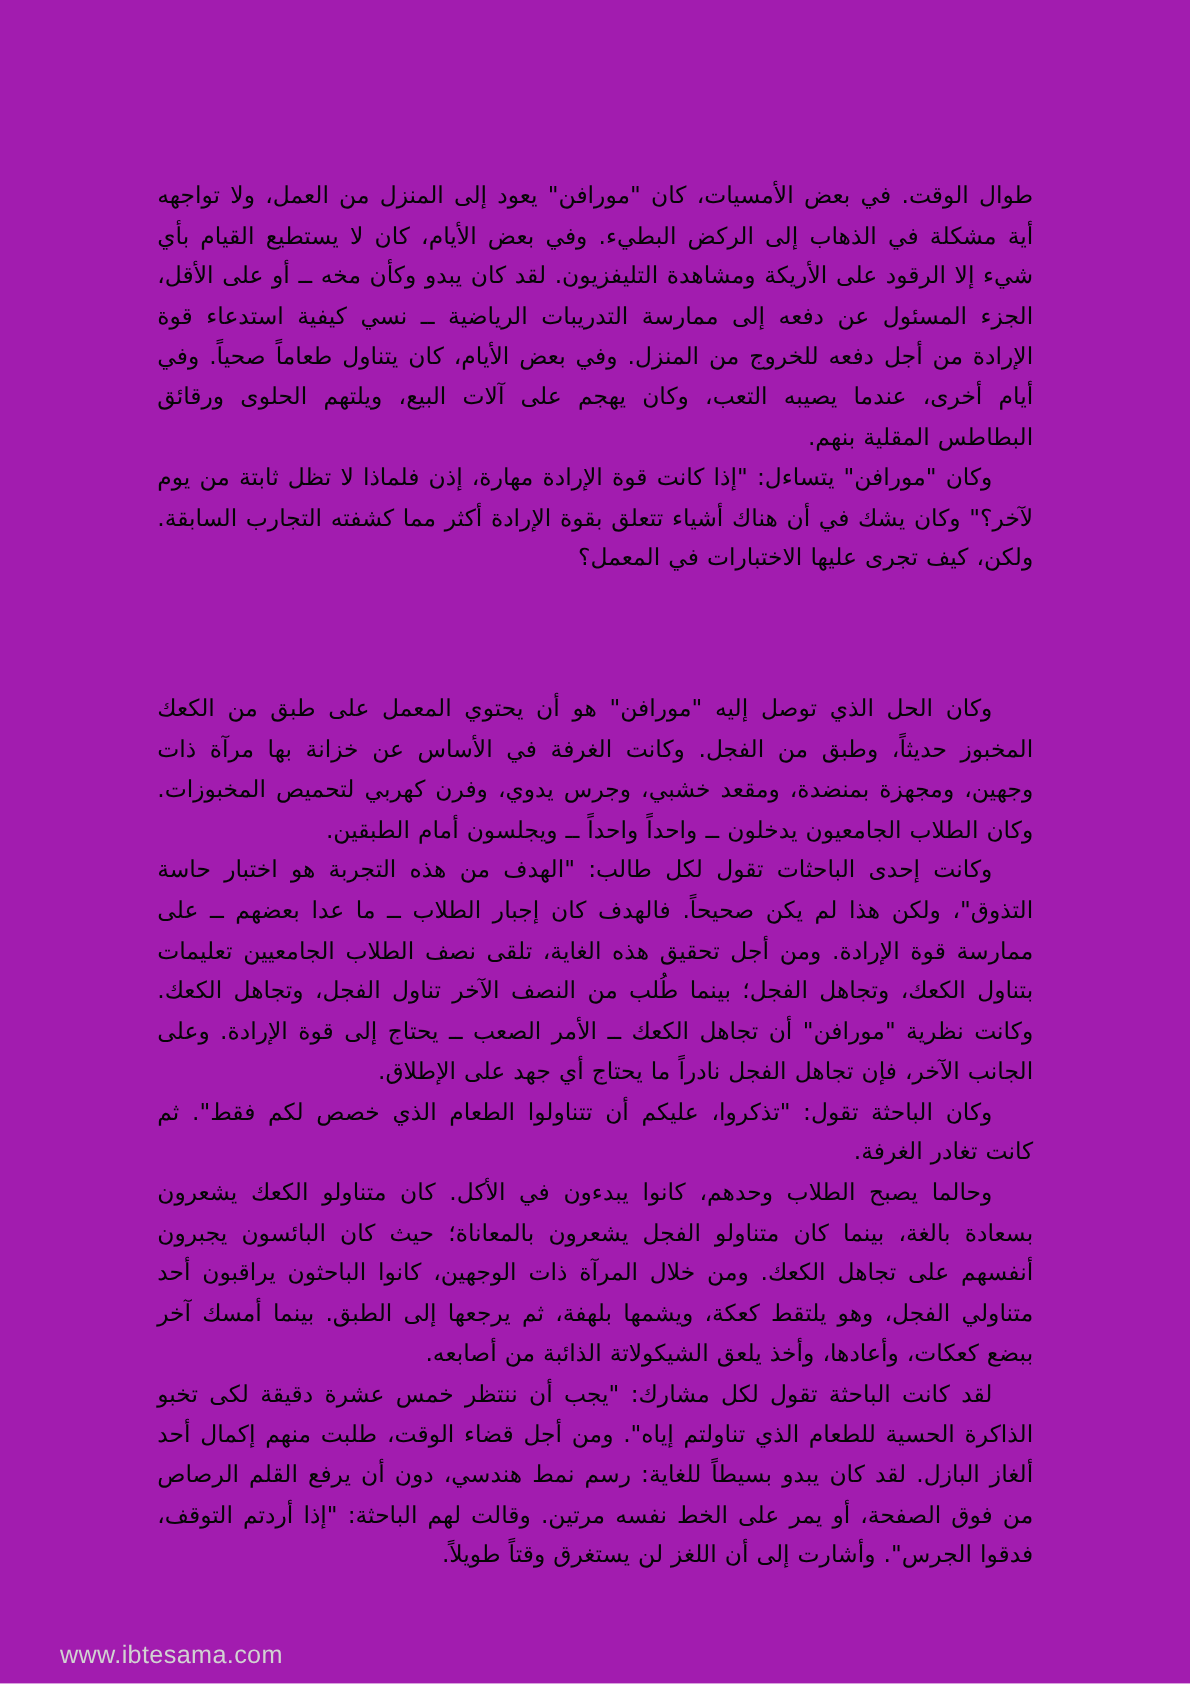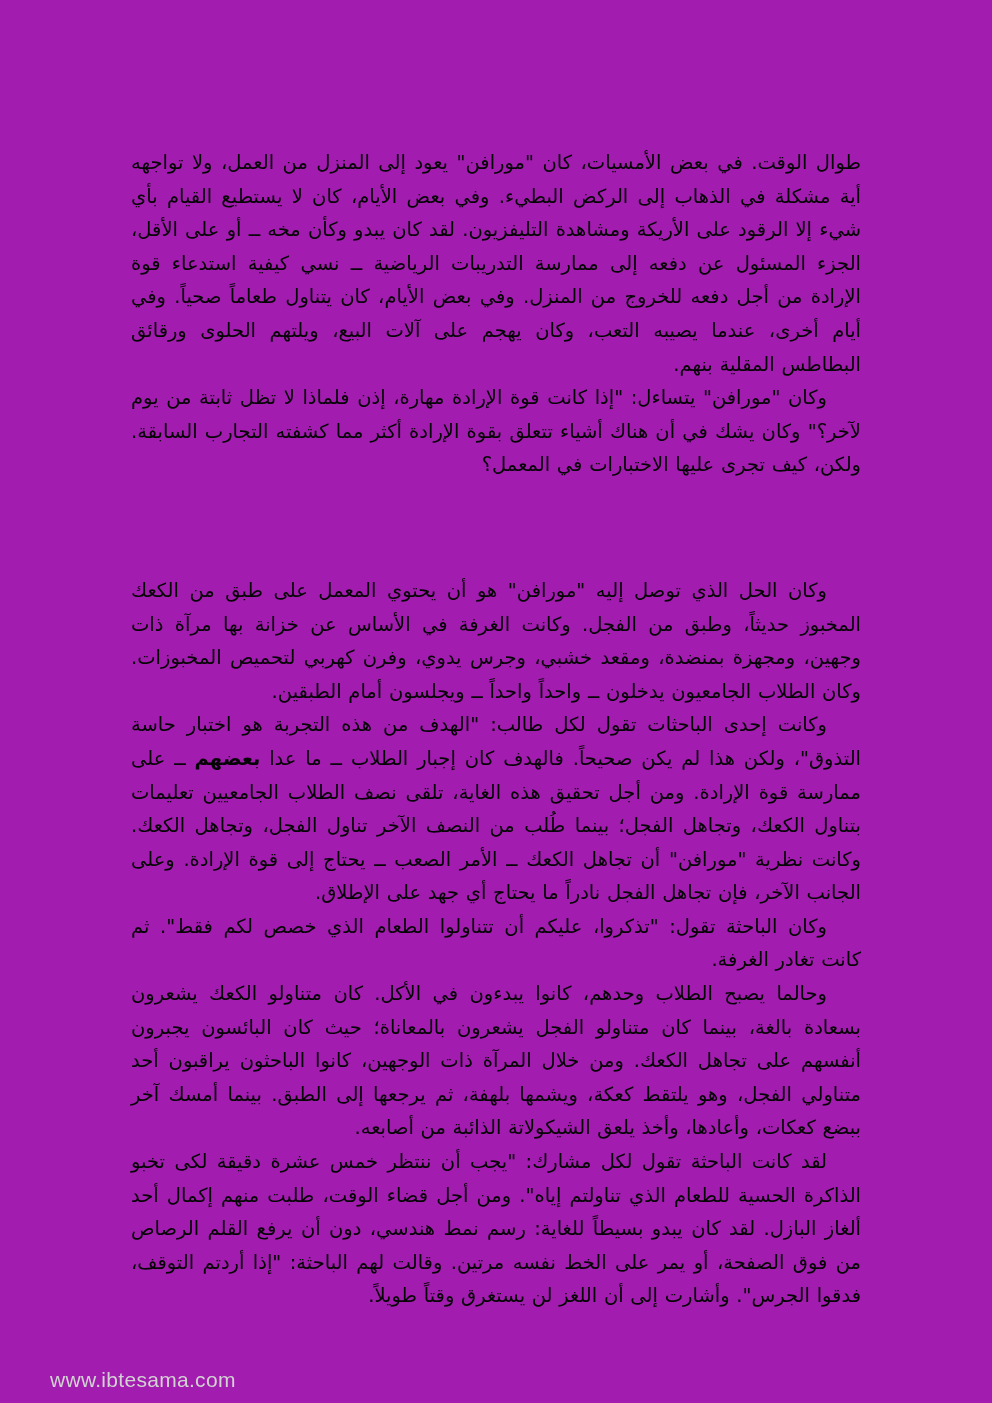--- a/index.html
+++ b/index.html
@@ -47,21 +47,21 @@
 
   .para.indent {
     text-indent: 34px;
   }
 
   .para.ragged-last {
     text-align-last: auto;
   }
 
   b.em {
-    font-weight: 700;
+    font-weight: 400;
   }
 
   .watermark {
     position: absolute;
     left: 50px;
     top: 1368px;
     direction: ltr;
     text-align: right;
     font-family: "Liberation Sans", sans-serif;
     font-size: 21px;

